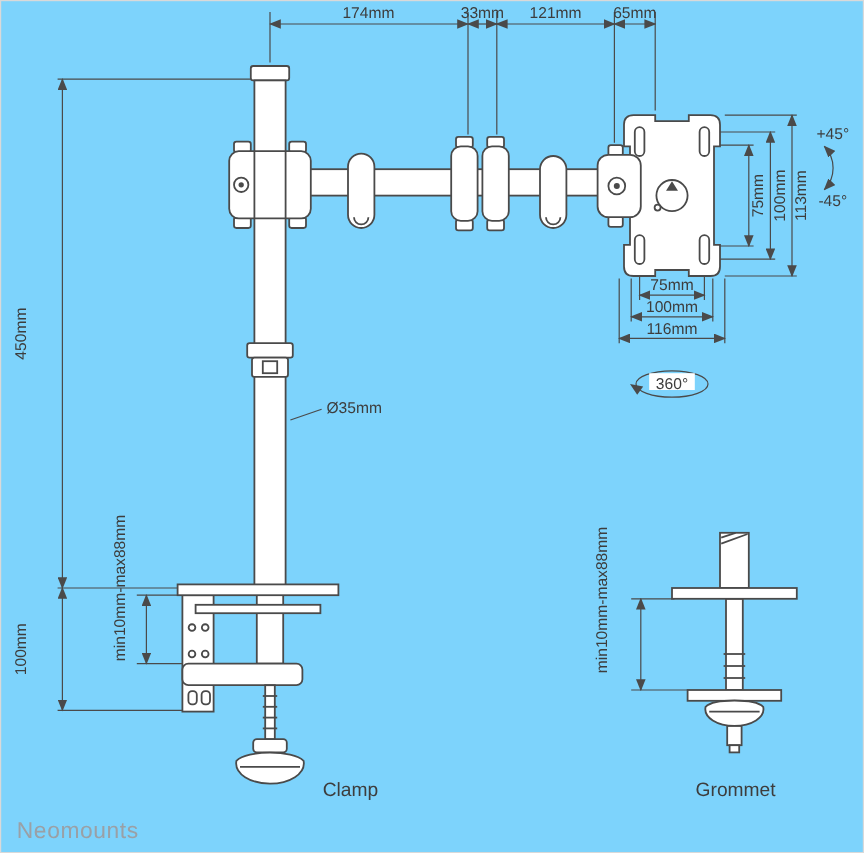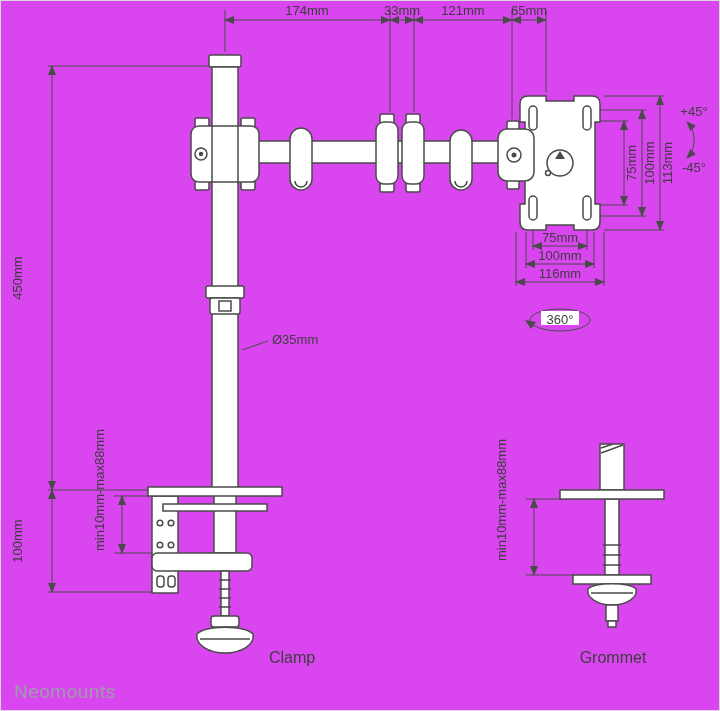--- a/index.html
+++ b/index.html
@@ -1,16 +1,16 @@
 <!DOCTYPE html>
 <html><head>
 <meta charset="utf-8">
 <style>
   html,body{margin:0;padding:0;background:#fff;}
-  .page{position:relative;width:720px;height:711px;background:#d946ef;overflow:hidden;
+  .page{position:relative;width:720px;height:711px;background:#7dd3fc;overflow:hidden;
         font-family:"Liberation Sans",sans-serif;}
   svg{position:absolute;left:0;top:0;}
   svg text{font-family:"Liberation Sans",sans-serif;fill:#3d3d3d;}
   .dim-label{font-size:13px;}
   .big-label{font-size:16px;}
   .brand-label{font-size:19px;fill:#9aa0a6;letter-spacing:.5px;}
   .part{stroke:#4a4a4a;stroke-width:1.5;fill:#ffffff;}
   .partline{stroke:#4a4a4a;stroke-width:1.5;fill:none;}
   .dimline{stroke:#4a4a4a;stroke-width:1;fill:none;}
   .dot{fill:#4a4a4a;stroke:none;}

